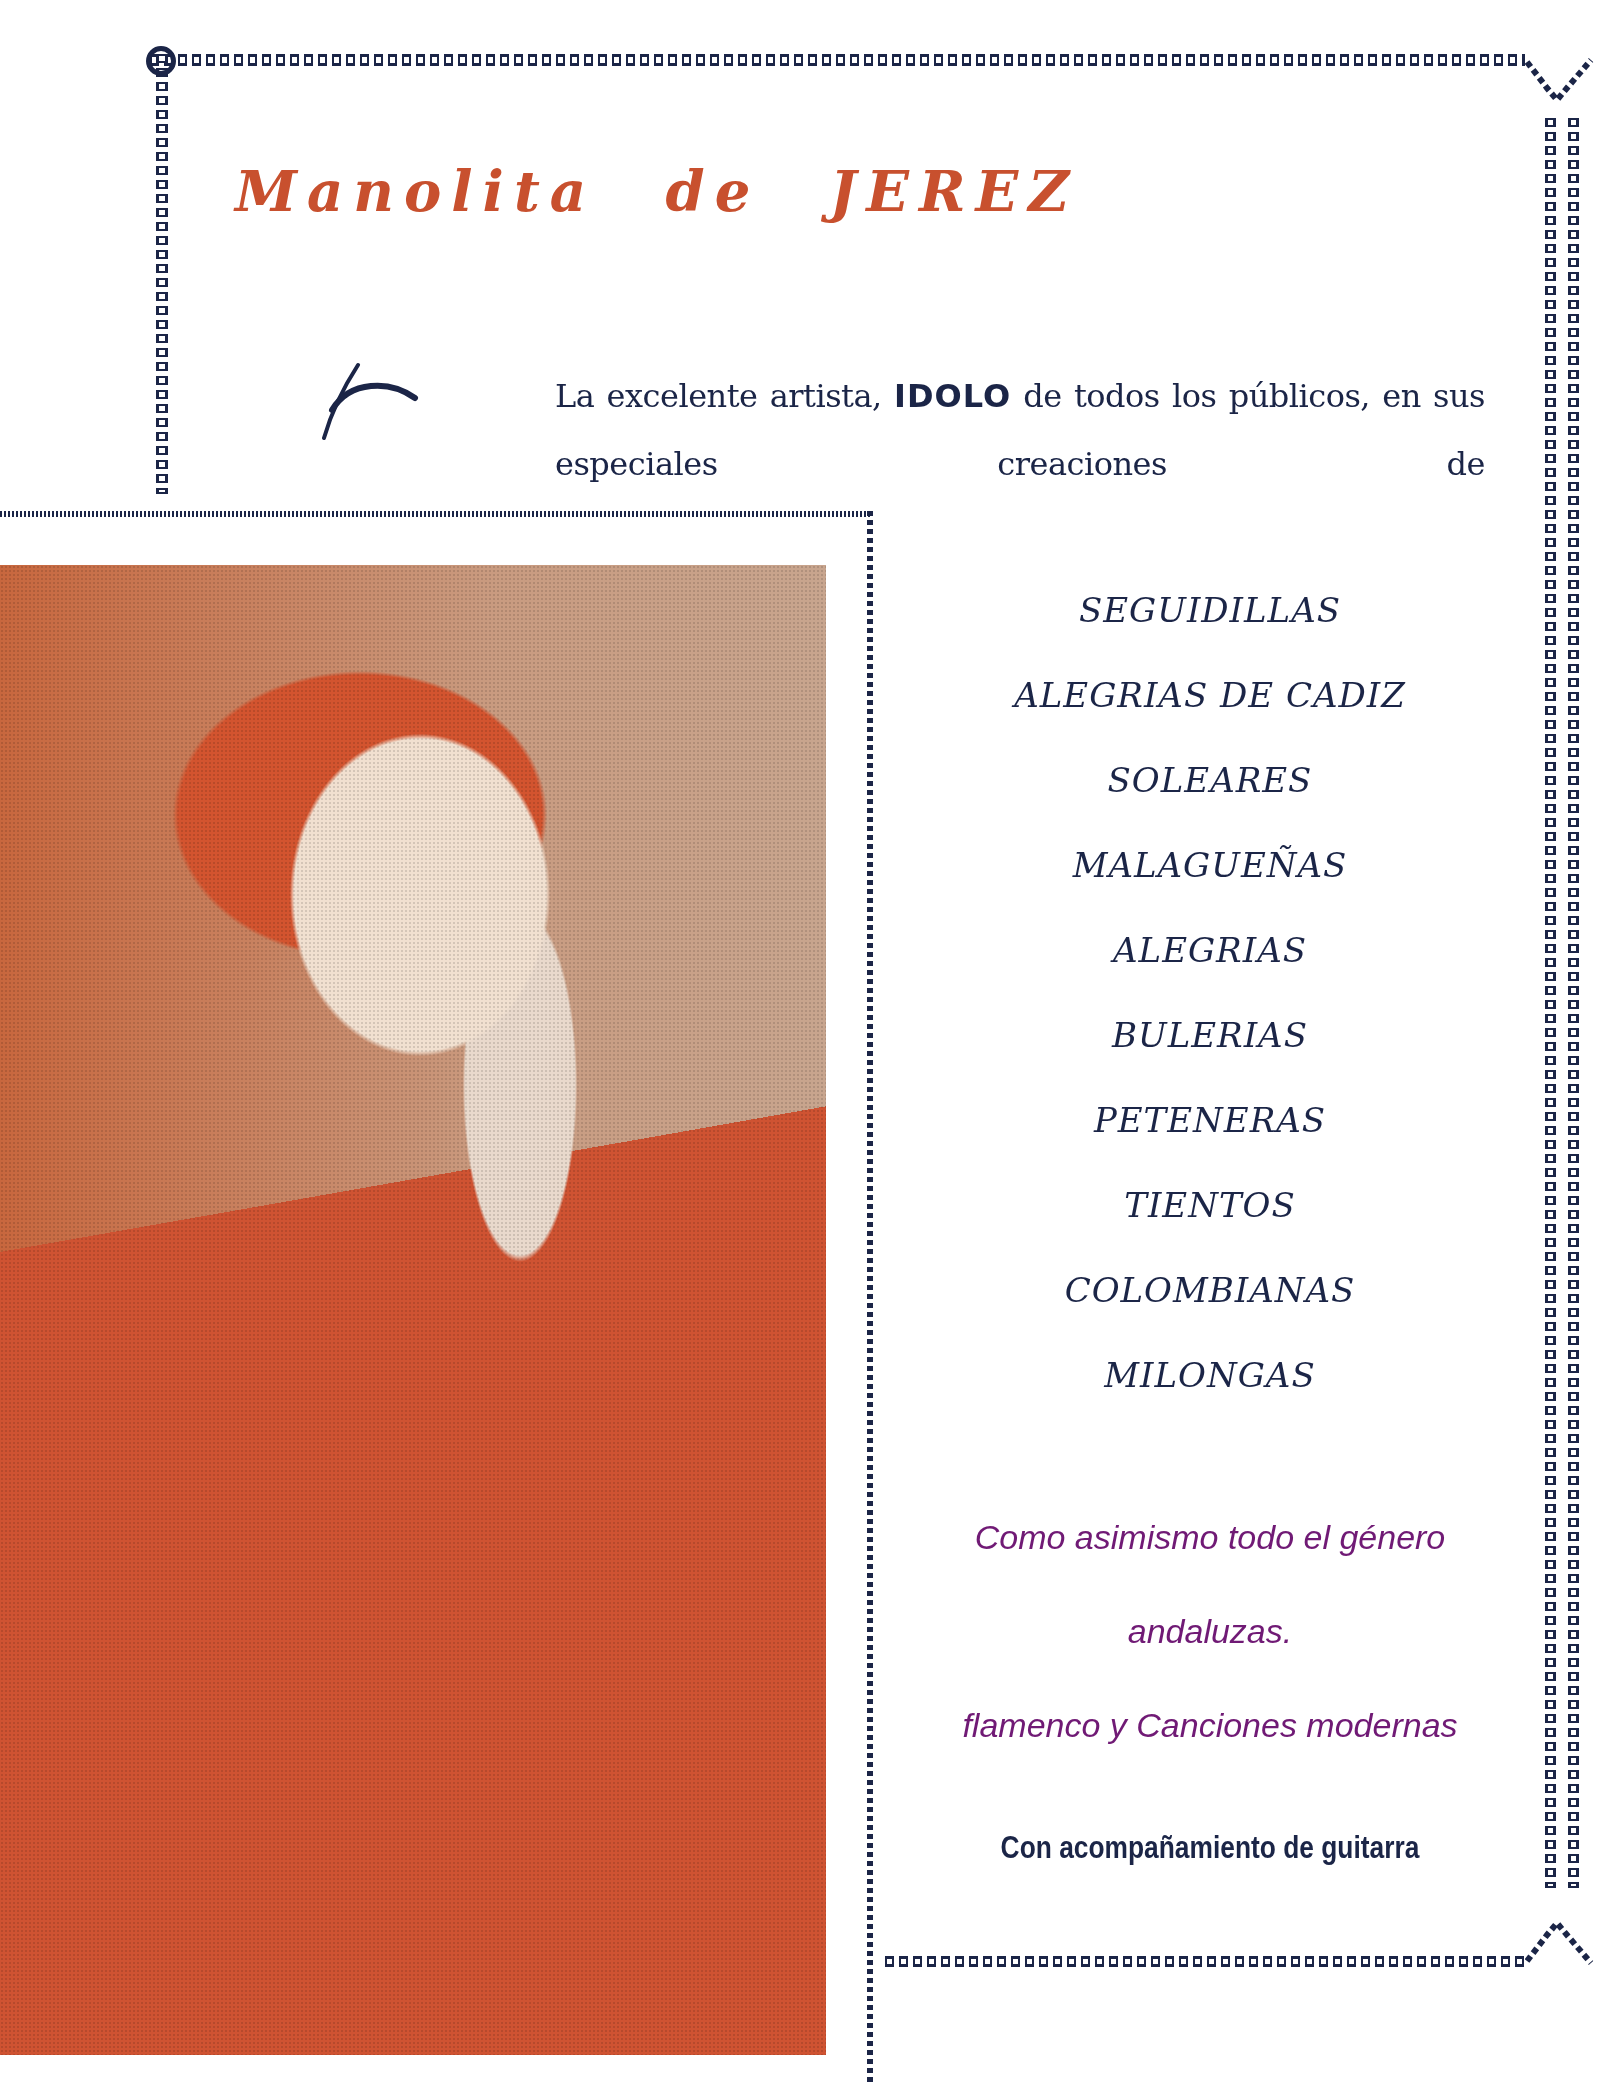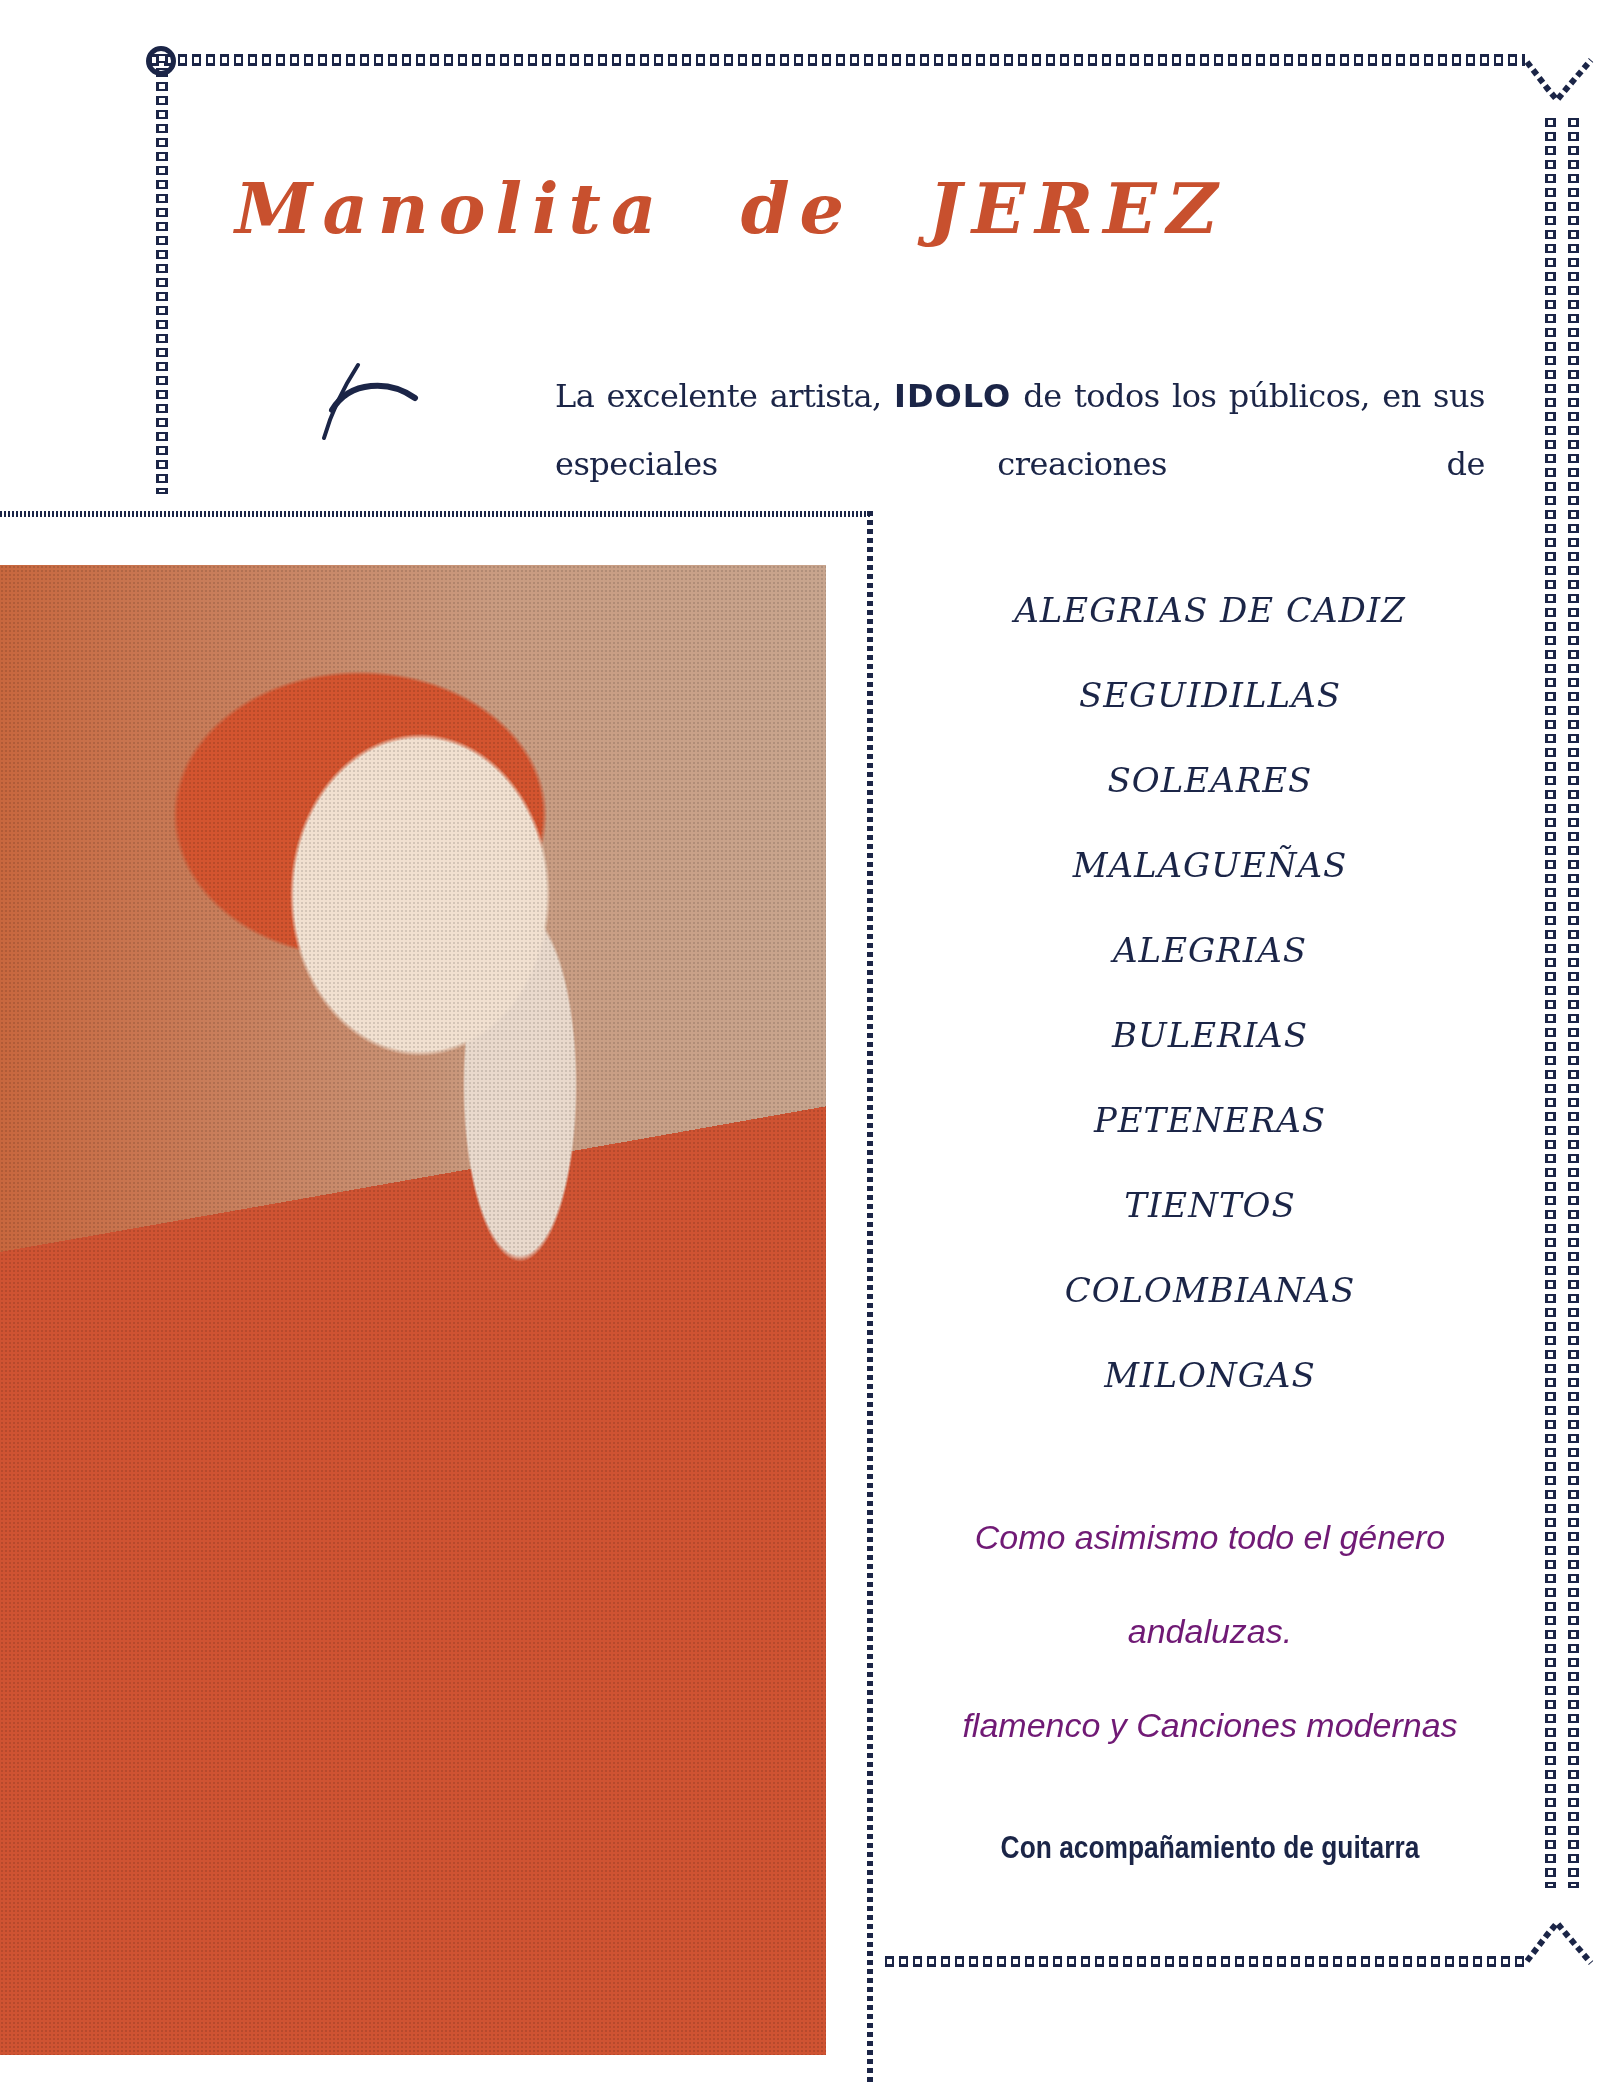--- a/index.html
+++ b/index.html
@@ -19,21 +19,21 @@
   .border-bottom{position:absolute;left:885px;top:1956px;width:640px;height:11px;
     background:repeating-linear-gradient(90deg,#1b2547 0 9px,transparent 9px 14px);}
   .border-bottom::after{content:"";position:absolute;left:2px;right:2px;top:3px;height:5px;background:repeating-linear-gradient(90deg,#fff 0 5px,transparent 5px 14px);}
   .vee{position:absolute;left:1525px;top:58px;width:70px;height:50px;}
   .vee-b{position:absolute;left:1525px;top:1915px;width:70px;height:50px;}
   .dotted-h{position:absolute;left:0;top:511px;width:870px;height:6px;
     background:repeating-linear-gradient(90deg,#1b2547 0 2px,transparent 2px 4px);}
   .dotted-v{position:absolute;left:867px;top:511px;width:6px;height:1571px;
     background:repeating-linear-gradient(180deg,#1b2547 0 5px,transparent 5px 9px);}
   .title{position:absolute;left:235px;top:120px;width:1260px;font-family:"DejaVu Serif",serif;font-style:italic;font-weight:bold;
-    font-size:70px;letter-spacing:10px;color:#c8502e;word-spacing:40px;white-space:nowrap;}
+    font-size:56px;letter-spacing:10px;color:#c8502e;word-spacing:40px;white-space:nowrap;}
   .swoosh{position:absolute;left:320px;top:360px;width:100px;height:80px;}
   .intro{position:absolute;left:555px;top:330px;width:930px;font-family:"DejaVu Serif",serif;font-size:32px;line-height:68px;color:#1b2547;text-align:justify;text-align-last:justify;letter-spacing:-0.5px;}
   .intro b{font-family:"DejaVu Sans",sans-serif;font-weight:bold;letter-spacing:1px;}
   .photo{position:absolute;left:0;top:565px;width:826px;height:1490px;overflow:hidden;
     background:
       radial-gradient(ellipse 210px 260px at 420px 330px,#f1e0d0 0 60%,transparent 62%),
       radial-gradient(ellipse 260px 200px at 360px 250px,#d3542f 0 70%,transparent 72%),
       radial-gradient(ellipse 110px 340px at 520px 520px,#e9d9cc 0 50%,transparent 52%),
       linear-gradient(170deg,transparent 0 42%,#cf5332 42%),
       linear-gradient(90deg,#c8673e,#c99b80 60%,#c8a58e);}
@@ -72,22 +72,22 @@
   <path d="M12,50 C30,20 70,20 95,38" fill="none" stroke="#1b2547" stroke-width="6" stroke-linecap="round"></path>
 </svg>
 
 <p class="intro">
   <span>La  excelente artista, </span><b>IDOLO</b><span>  de todos los públicos, en sus especiales creaciones de</span>
 </p>
 
 <div class="photo" aria-label="Red-toned halftone portrait of a woman in a red jacket and white shirt"></div>
 
 <div class="songs">
+  <div class="song">SEGUIDILLAS</div>
   <div class="song">ALEGRIAS DE CADIZ</div>
-  <div class="song">SEGUIDILLAS</div>
   <div class="song">SOLEARES</div>
   <div class="song">MALAGUEÑAS</div>
   <div class="song">ALEGRIAS</div>
   <div class="song">BULERIAS</div>
   <div class="song">PETENERAS</div>
   <div class="song">TIENTOS</div>
   <div class="song">COLOMBIANAS</div>
   <div class="song">MILONGAS</div>
 </div>
 

